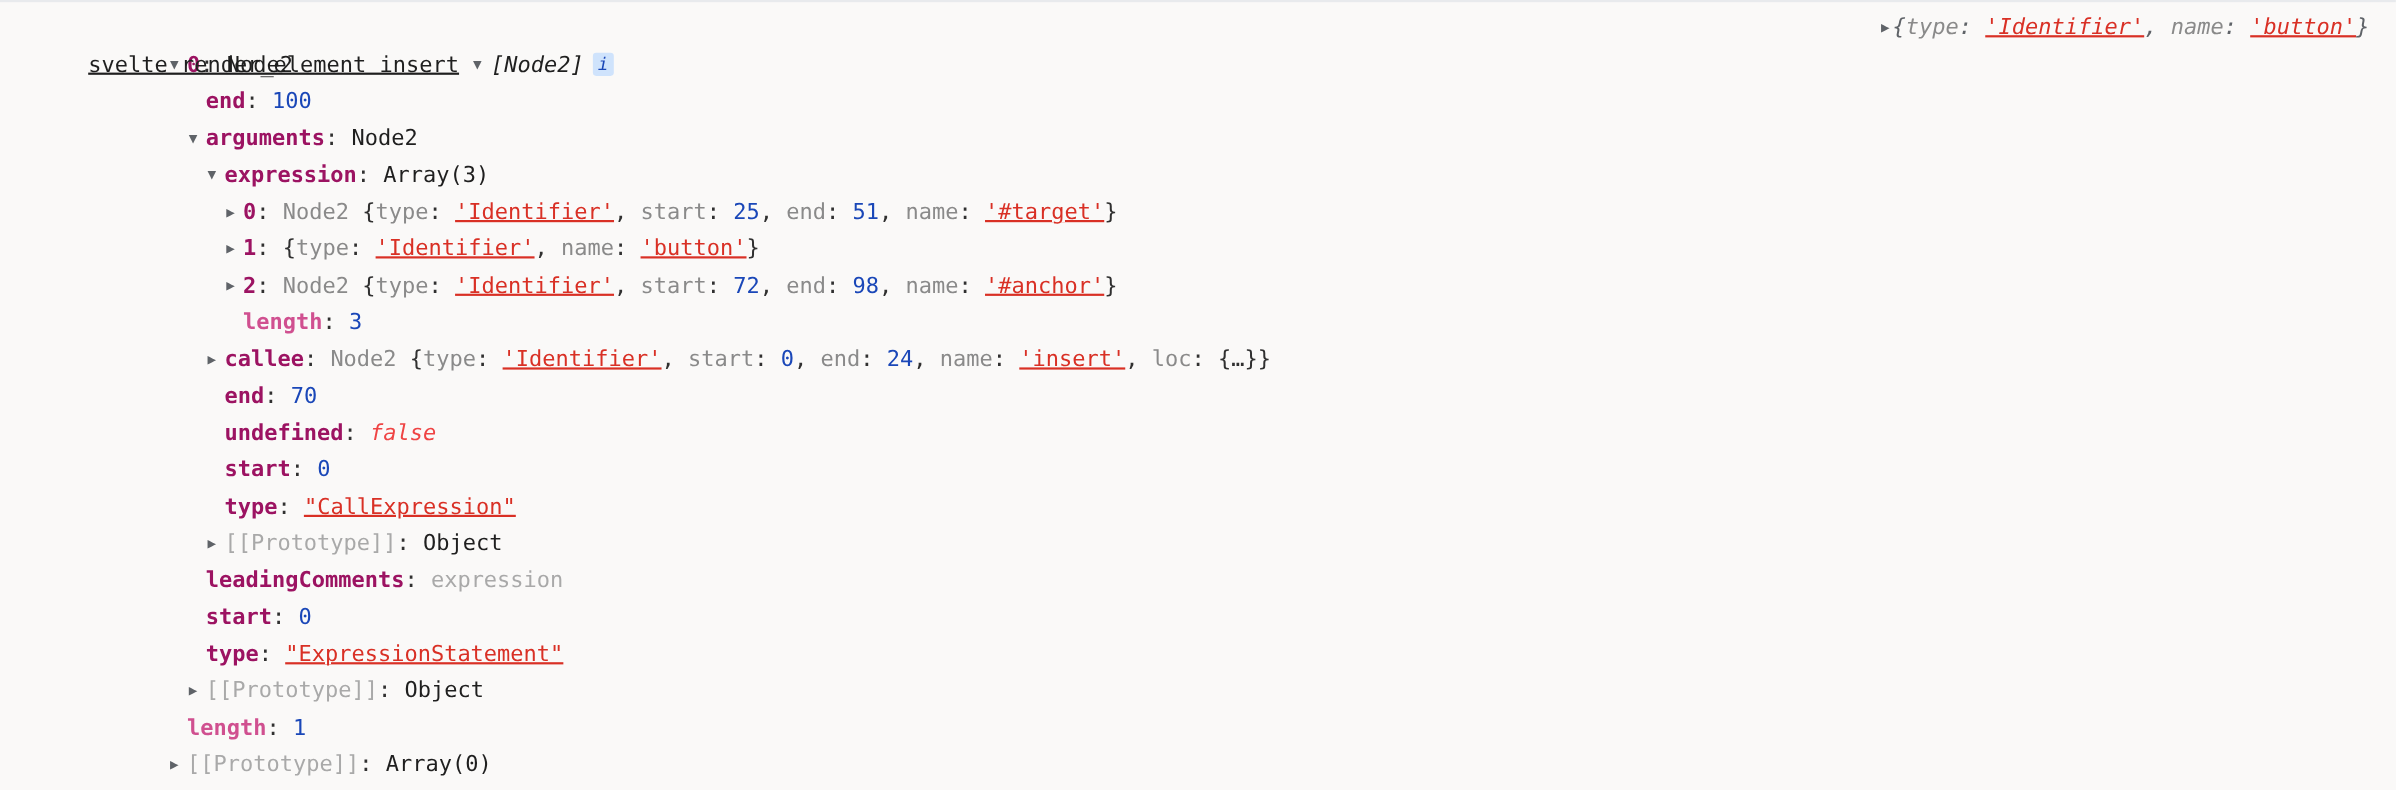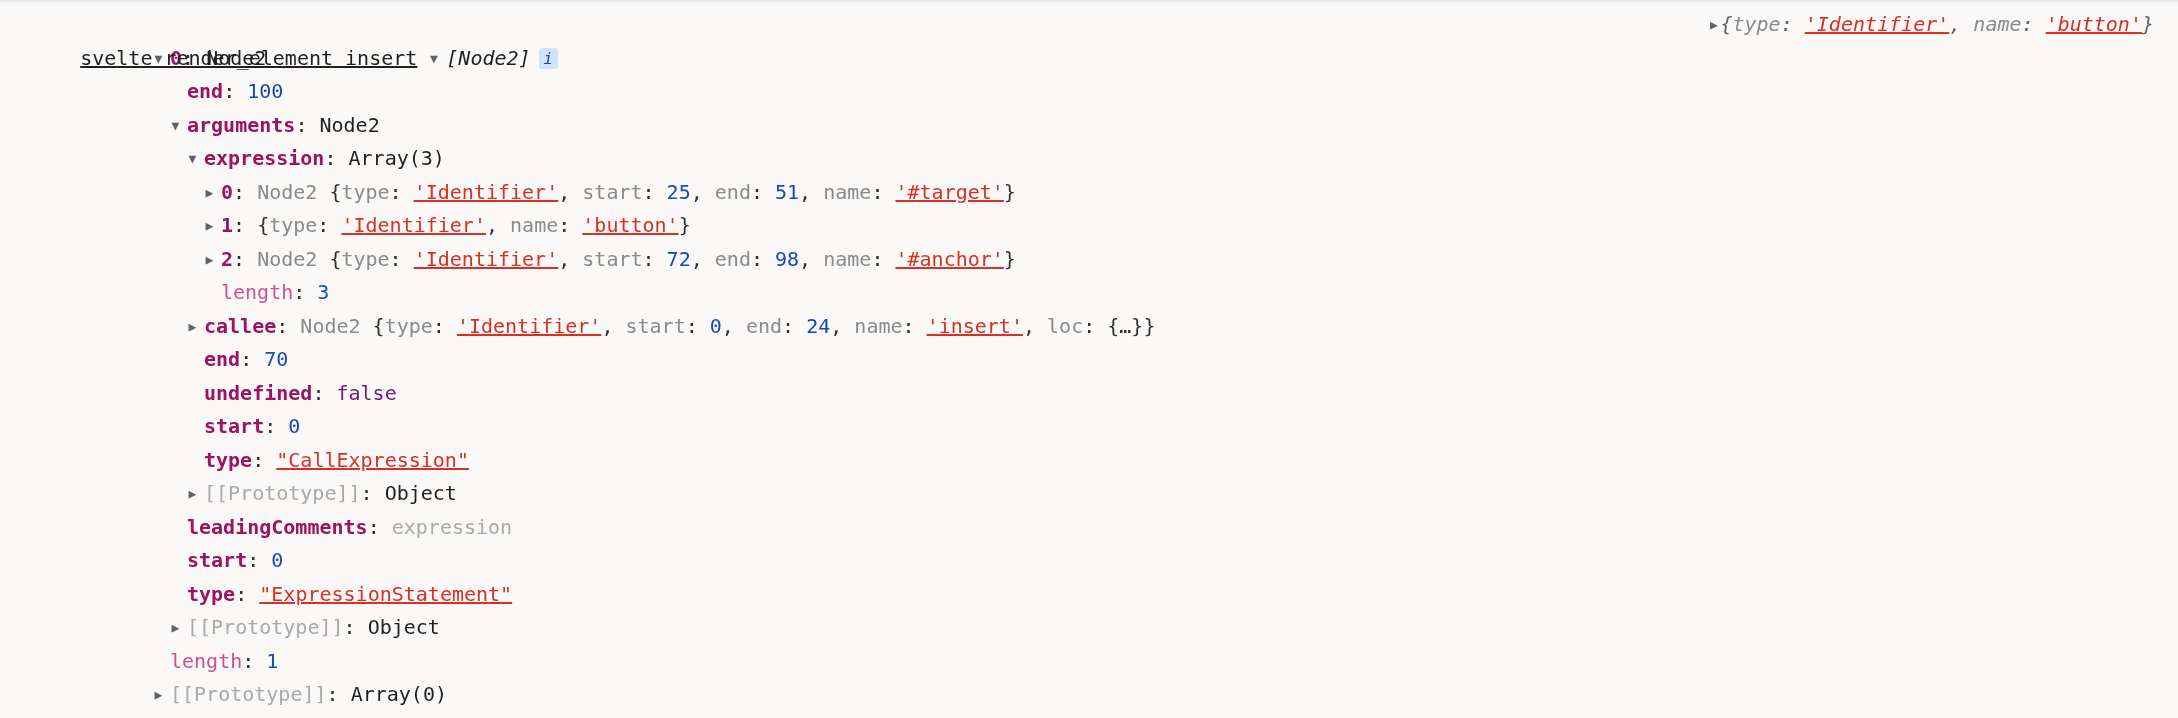--- a/index.html
+++ b/index.html
@@ -32,25 +32,25 @@
     text-align:center;
     color:#5f6368;
     font-size:13px;
     vertical-align:2px;
   }
   .tri.closed::before{content:"\25B6";}
   .tri.open::before{content:"\25BC";}
   .tri.blank::before{content:"";}
 
   .key{color:#9c1362;font-weight:bold;}
-  .key-light{color:#d05090;font-weight:normal;}
+  .key-light{color:#d05090;font-weight:bold;}
   .key-proto{color:#a9a9a9;}
   .plain{color:#1f1f1f;}
   .num{color:#1a47b8;font-weight:normal;}
-  .bool{color:#701a75;}
+  .bool{color:#ef4444;font-style:italic;}
   .str{color:#d93025;text-decoration:underline;}
   .undef{color:#a9a9a9;}
   .muted{color:#8a8a8a;}
   .punct{color:#303030;}
 
   
   .header-row{
     position:relative;
     white-space:pre;
     height:33.5px;

